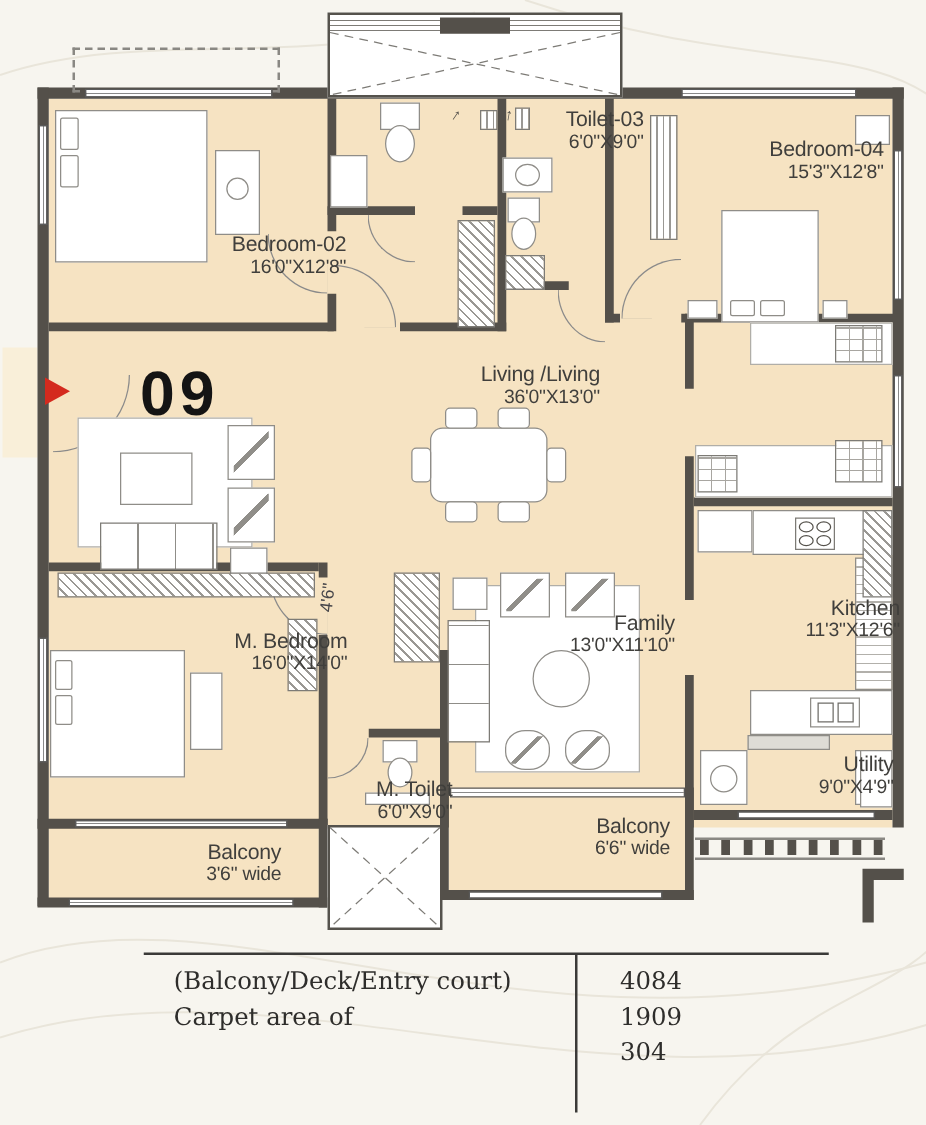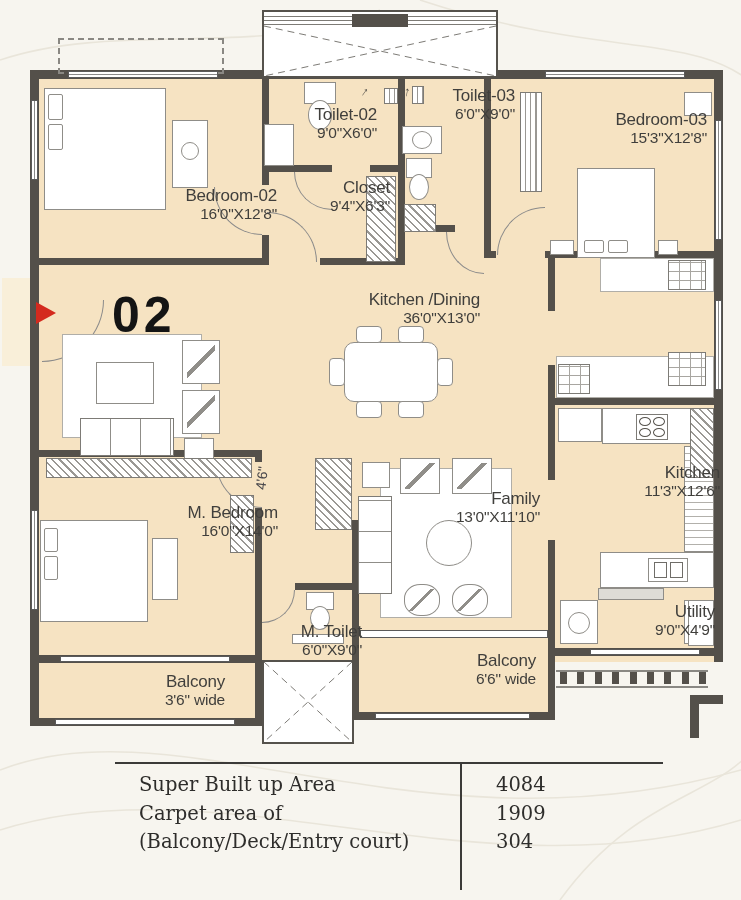--- a/index.html
+++ b/index.html
@@ -259,47 +259,39 @@
   <div class="leaf" style="left:400px;top:458px;width:40px;height:36px"></div>
   <div class="leaf" style="left:452px;top:458px;width:40px;height:36px"></div>
   <div class="sofav" style="left:358px;top:496px;width:34px;height:98px"></div>
   <div class="circle" style="left:426px;top:520px;width:46px;height:46px"></div>
   <div class="leaf" style="left:404px;top:584px;width:36px;height:32px;border-radius:45%"></div>
   <div class="leaf" style="left:452px;top:584px;width:36px;height:32px;border-radius:45%"></div>
 
   <div class="hatch" style="left:690px;top:408px;width:24px;height:70px"></div>
   <div class="white" style="left:688px;top:600px;width:26px;height:46px"></div>
 
-  <div id="unit-no" style="left:112px;top:286px">02</div>
+  <div id="unit-no" style="left:112px;top:286px">09</div>
 
   <div class="rl" style="left:87px;top:186px;width:190px">
     <span class="rn">Bedroom-02</span>
     <span class="rd">16'0"X12'8"</span>
   </div>
-  <div class="rl" style="left:257px;top:105px;width:120px">
-    <span class="rn">Toilet-02</span>
-    <span class="rd">9'0"X6'0"</span>
-  </div>
   <div class="rl" style="left:395px;top:86px;width:120px">
     <span class="rn">Toilet-03</span>
     <span class="rd">6'0"X9'0"</span>
   </div>
-  <div class="rl" style="left:270px;top:178px;width:120px">
-    <span class="rn">Closet</span>
-    <span class="rd">9'4"X6'3"</span>
-  </div>
   <div class="rl" style="left:517px;top:110px;width:190px">
-    <span class="rn">Bedroom-03</span>
+    <span class="rn">Bedroom-04</span>
     <span class="rd">15'3"X12'8"</span>
   </div>
   <div class="rl" style="left:300px;top:290px;width:180px">
-    <span class="rn">Kitchen /Dining</span>
+    <span class="rn">Living /Living</span>
     <span class="rd">36'0"X13'0"</span>
   </div>
-  <div class="rl" style="left:560px;top:463px;width:160px">
+  <div class="rl" style="left:560px;top:477px;width:160px">
     <span class="rn">Kitchen</span>
     <span class="rd">11'3"X12'6"</span>
   </div>
   <div class="rl" style="left:88px;top:503px;width:190px">
     <span class="rn">M. Bedroom</span>
     <span class="rd">16'0"X14'0"</span>
   </div>
   <div class="rl" style="left:360px;top:489px;width:180px">
     <span class="rn">Family</span>
     <span class="rd">13'0"X11'10"</span>
@@ -320,23 +312,22 @@
     <span class="rn">Balcony</span>
     <span class="rd">6'6" wide</span>
   </div>
 
   <div id="passage" style="left:250px;top:470px">4'6"</div>
 
   <div id="area-table">
     <div class="divider"></div>
     <div class="cols">
       <div>
-        <div class="cell">Super Built up Area</div>
+        <div class="cell">(Balcony/Deck/Entry court)</div>
         <div class="cell">Carpet area of</div>
-        <div class="cell">(Balcony/Deck/Entry court)</div>
       </div>
       <div>
         <div class="cell val">4084</div>
         <div class="cell val">1909</div>
         <div class="cell val">304</div>
       </div>
     </div>
   </div>
 
 </div>

